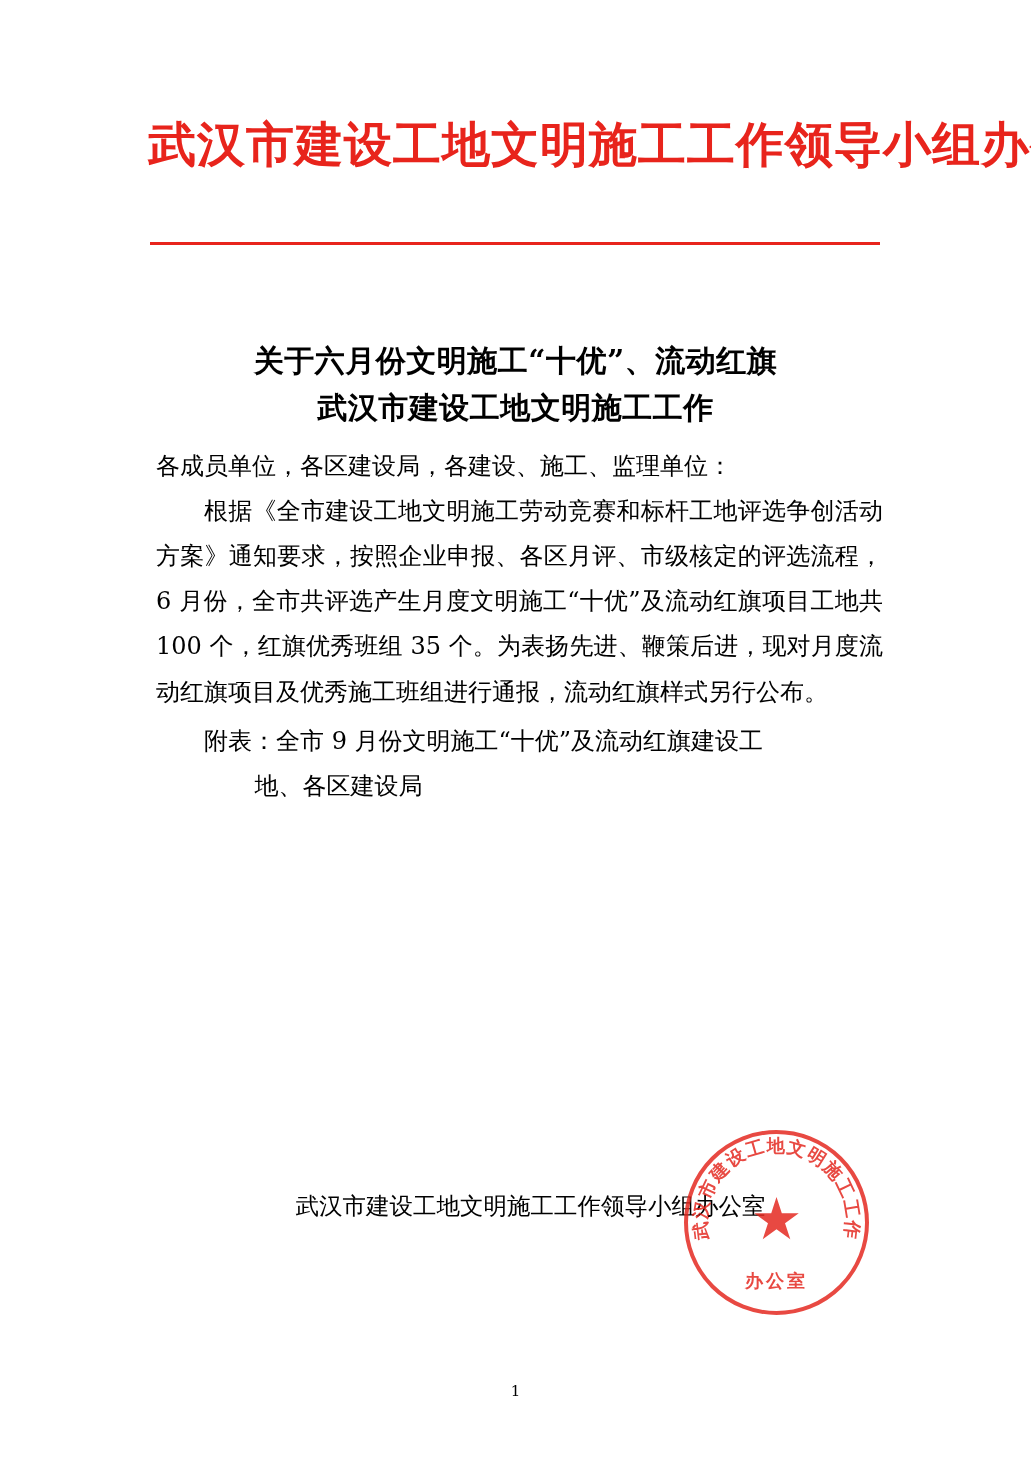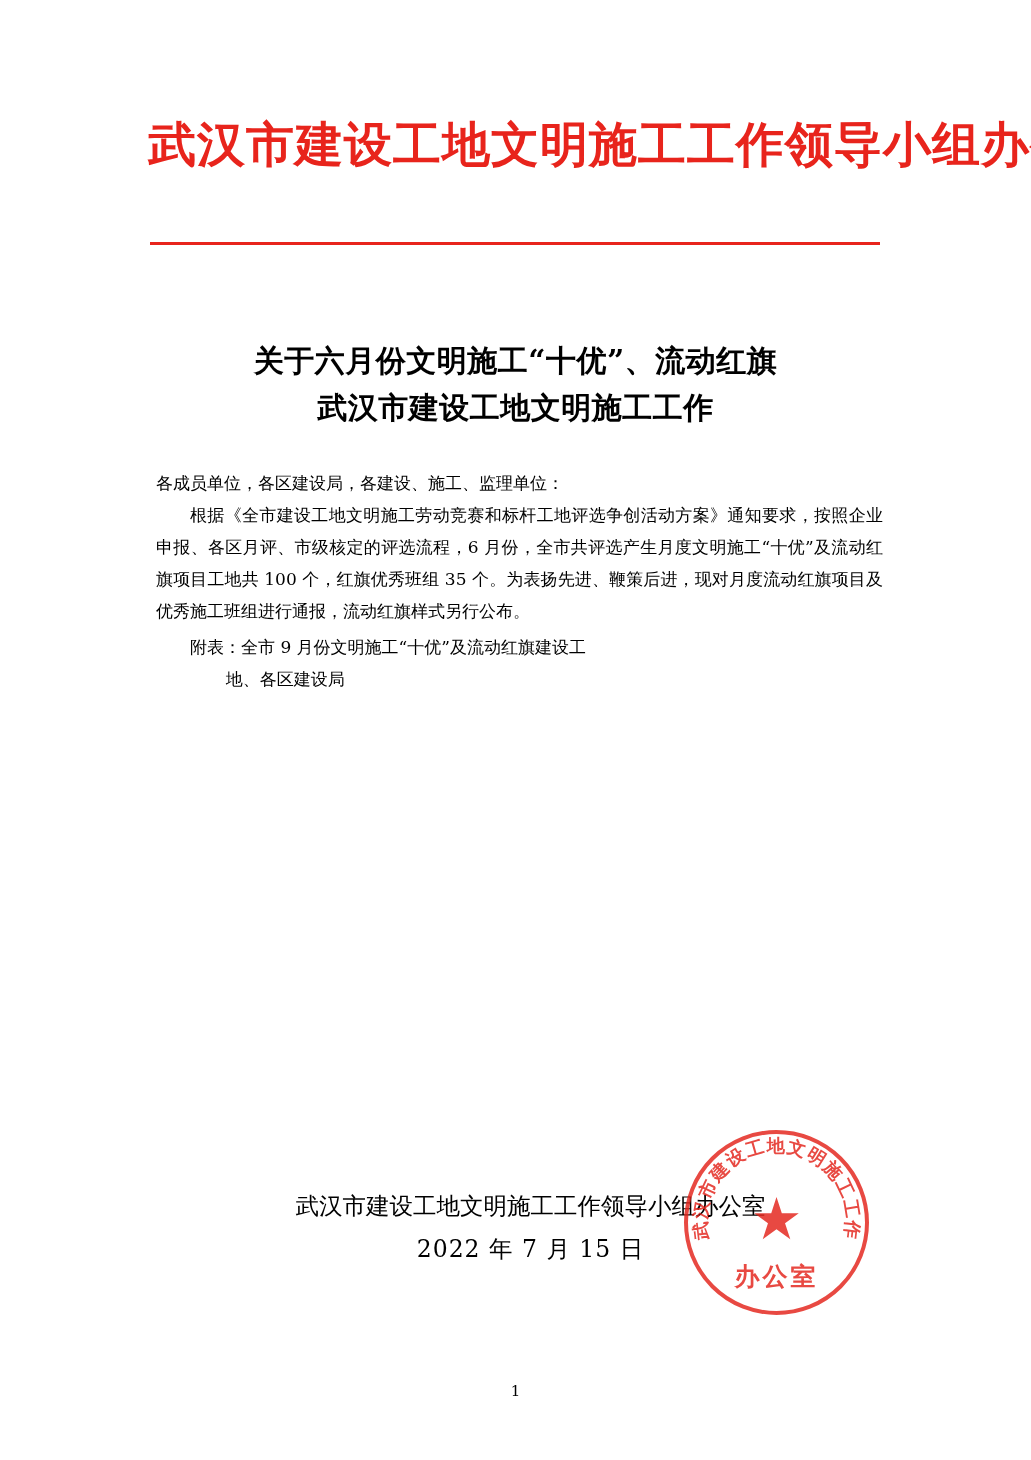--- a/index.html
+++ b/index.html
@@ -61,23 +61,23 @@
     font-weight: bold;
     font-size: 30px;
     line-height: 1.55;
     letter-spacing: 0.5px;
     margin-top: 33px;
   }
   
   .content {
     position: absolute;
     left: 8px;
-    top: 468px;
+    top: 444px;
     width: 727px;
-    font-size: 17px;
+    font-size: 24px;
     line-height: 1.88;
     text-align: justify;
     text-justify: inter-ideograph;
   }
   .content p {
     margin: 0;
   }
   .p-indent {
     text-indent: 2em;
   }
@@ -139,21 +139,21 @@
     font-weight: bold;
     letter-spacing: 1.5px;
   }
   .seal-bottom {
     position: absolute;
     left: 0;
     bottom: 18px;
     width: 100%;
     text-align: center;
     color: #e32219;
-    font-size: 25px;
+    font-size: 18px;
     font-weight: bold;
     letter-spacing: 3px;
   }
   
   .page-number {
     position: absolute;
     left: 0;
     top: 1382px;
     width: 735px;
     text-align: center;
@@ -179,21 +179,20 @@
 
     <div class="content">
       <p>各成员单位，各区建设局，各建设、施工、监理单位：</p>
       <p class="p-indent">根据《全市建设工地文明施工劳动竞赛和标杆工地评选争创活动方案》通知要求，按照企业申报、各区月评、市级核定的评选流程，6 月份，全市共评选产生月度文明施工“十优”及流动红旗项目工地共 100 个，红旗优秀班组 35 个。为表扬先进、鞭策后进，现对月度流动红旗项目及优秀施工班组进行通报，流动红旗样式另行公布。</p>
       <p class="attach">附表：全市 9 月份文明施工“十优”及流动红旗建设工</p>
       <p class="attach-2">地、各区建设局</p>
     </div>
 
     <div class="signature">
       <div>武汉市建设工地文明施工工作领导小组办公室</div>
-      <div class="sig-line-2">2022 年 7 月 15 日</div>
     </div>
 
     <div class="seal">
       <svg class="seal-arc" viewBox="0 0 185 185">
         <defs>
           <path id="sealcurve" d="M 20,100 A 73,73 0 1 1 165,100" fill="none"></path>
         </defs>
         <text>
           <textPath href="#sealcurve" startOffset="50%" text-anchor="middle">武汉市建设工地文明施工工作</textPath>
         </text>

